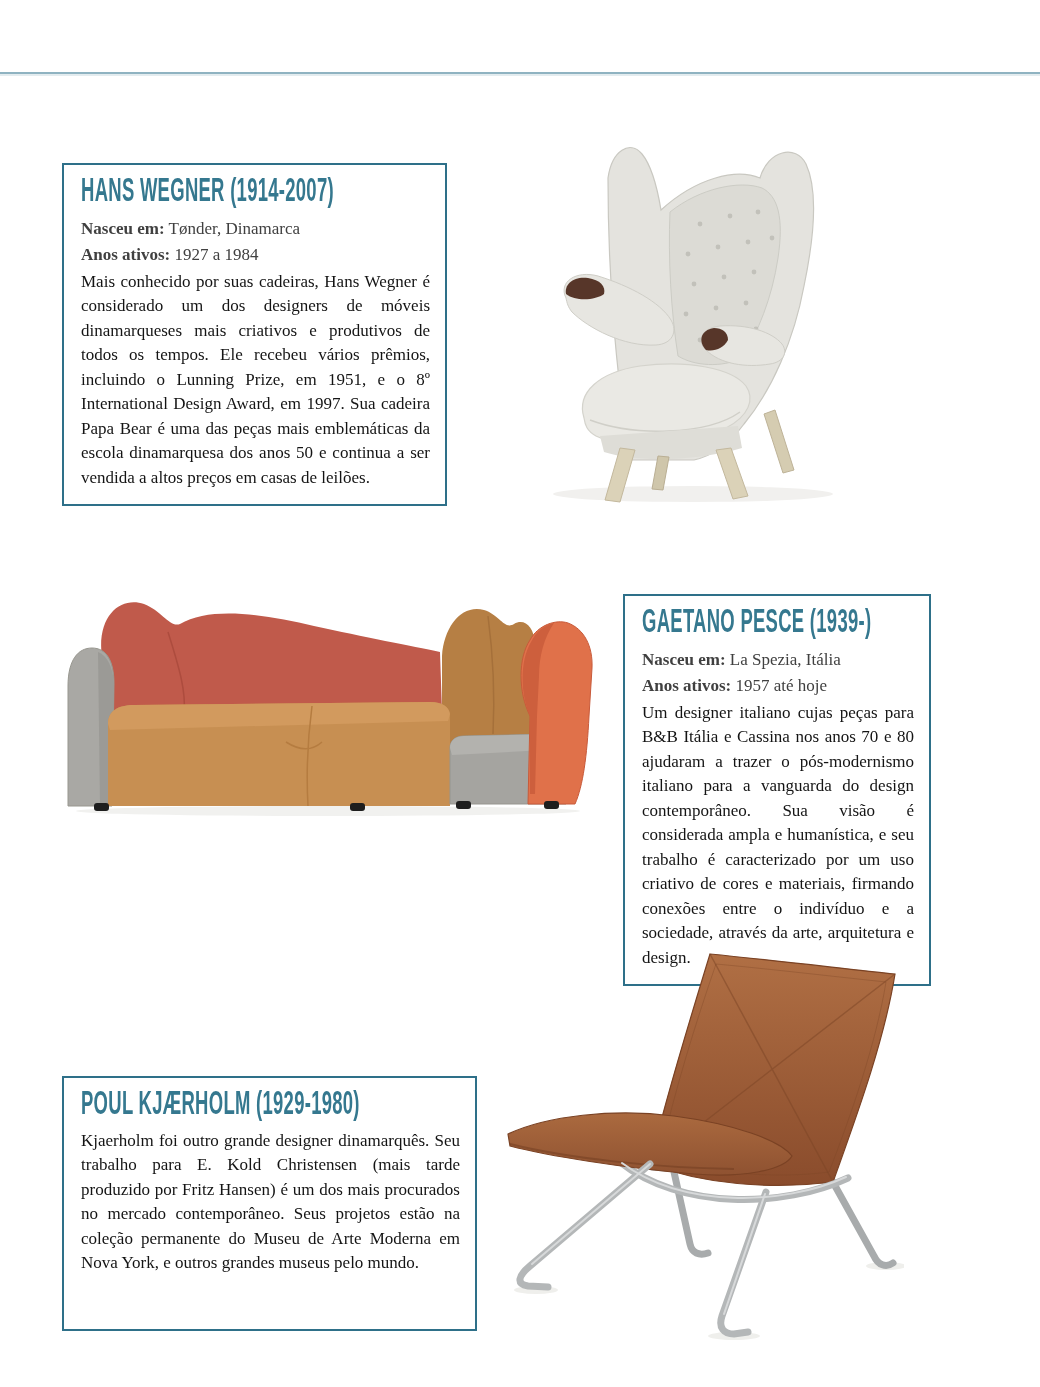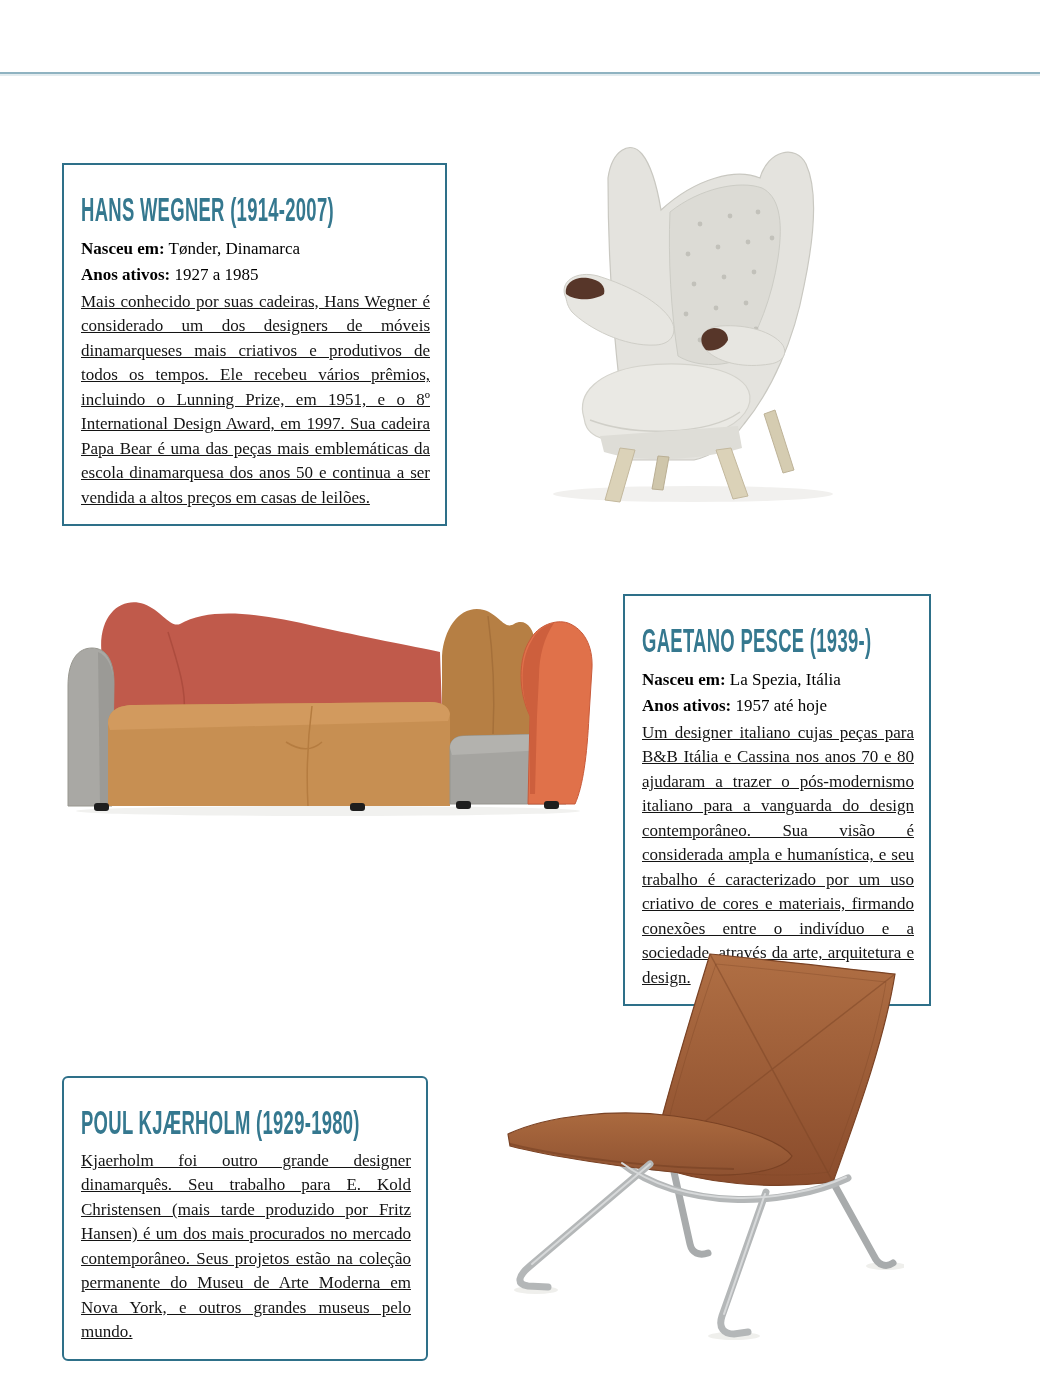--- a/index.html
+++ b/index.html
@@ -6,36 +6,36 @@
   .page {
     position:relative; width:1040px; height:1387px; background:#ffffff;
     font-family:"Liberation Serif", serif; overflow:hidden;
   }
   .top-rule {
     position:absolute; left:0; top:72px; width:1040px; height:2px;
     background:#8fb3c1; box-shadow:0 2px 0 rgba(143,179,193,0.25);
   }
   .info-box {
     position:absolute; border:2px solid #2e7089; background:#ffffff;
-    padding:24px 15px 14px 17px; box-sizing:border-box;
+    padding:4px 15px 14px 17px; box-sizing:border-box;
   }
   #box-wegner    { left:62px;  top:163px;  width:385px; min-height:315px; }
   #box-pesce     { left:623px; top:555px;  width:308px; min-height:320px;margin-top:39px; }
-  #box-kjaerholm { left:62px;  top:1076px; width:366px; min-height:255px;border-radius:6px; }
+  #box-kjaerholm { left:62px;  top:1076px; width:415px; min-height:255px; }
   .box-heading {
     font-family:"Liberation Sans", sans-serif; font-weight:700;
     font-size:33px; line-height:1.15; color:#35788f;
     transform:scaleX(0.56); transform-origin:0 100%;
     white-space:nowrap; margin:2px 0 7px 0; letter-spacing:0.5px;
   }
-  .meta-line { font-size:17px; line-height:26px; color:#000000; }
+  .meta-line { font-size:17px; line-height:26px; color:#404040; }
   .meta-line .label { font-weight:700; }
   .bio {
     font-size:17px; line-height:24.5px; color:#141414;
-    text-align:justify; margin:2px 0 0 0;text-decoration:underline;
+    text-align:justify; margin:2px 0 0 0;
   }
   .illus { position:absolute; }
   #illus-papabear { left:508px; top:116px;  width:350px; height:390px; }
   #illus-sofa     { left:58px;  top:594px;  width:540px; height:224px; }
   #illus-pk22     { left:502px; top:938px;  width:402px; height:402px; }
   svg { display:block; }
 </style>
 </head>
 <body>
 
@@ -96,21 +96,21 @@
   </div>
 
   <div class="info-box" id="box-wegner">
     <div class="box-heading">HANS WEGNER (1914-2007)</div>
     <div class="meta-line">
       <span class="label">Nasceu em:</span>
       <span>Tønder, Dinamarca</span>
     </div>
     <div class="meta-line">
       <span class="label">Anos ativos:</span>
-      <span>1927 a 1985</span>
+      <span>1927 a 1984</span>
     </div>
     <p class="bio">Mais conhecido por suas cadeiras, Hans Wegner é considerado um dos designers de móveis dinamarqueses mais criativos e produtivos de todos os tempos. Ele recebeu vários prêmios, incluindo o Lunning Prize, em 1951, e o 8º International Design Award, em 1997. Sua cadeira Papa Bear é uma das peças mais emblemáticas da escola dinamarquesa dos anos 50 e continua a ser vendida a altos preços em casas de leilões.</p>
   </div>
 
   <div class="illus" id="illus-sofa" role="img" aria-label="modular-sofa">
     <svg width="540" height="224" viewBox="0 0 540 224">
       <ellipse cx="270" cy="217" rx="252" ry="5" fill="#f1f1ef"></ellipse>
       <g>
         <path d="M 44,118 L 44,64 C 38,20 64,2 86,10 C 104,17 112,34 122,30
                  C 152,12 206,20 256,32 C 306,43 354,52 382,58 L 384,118 Z" fill="#c05a4b"></path>

